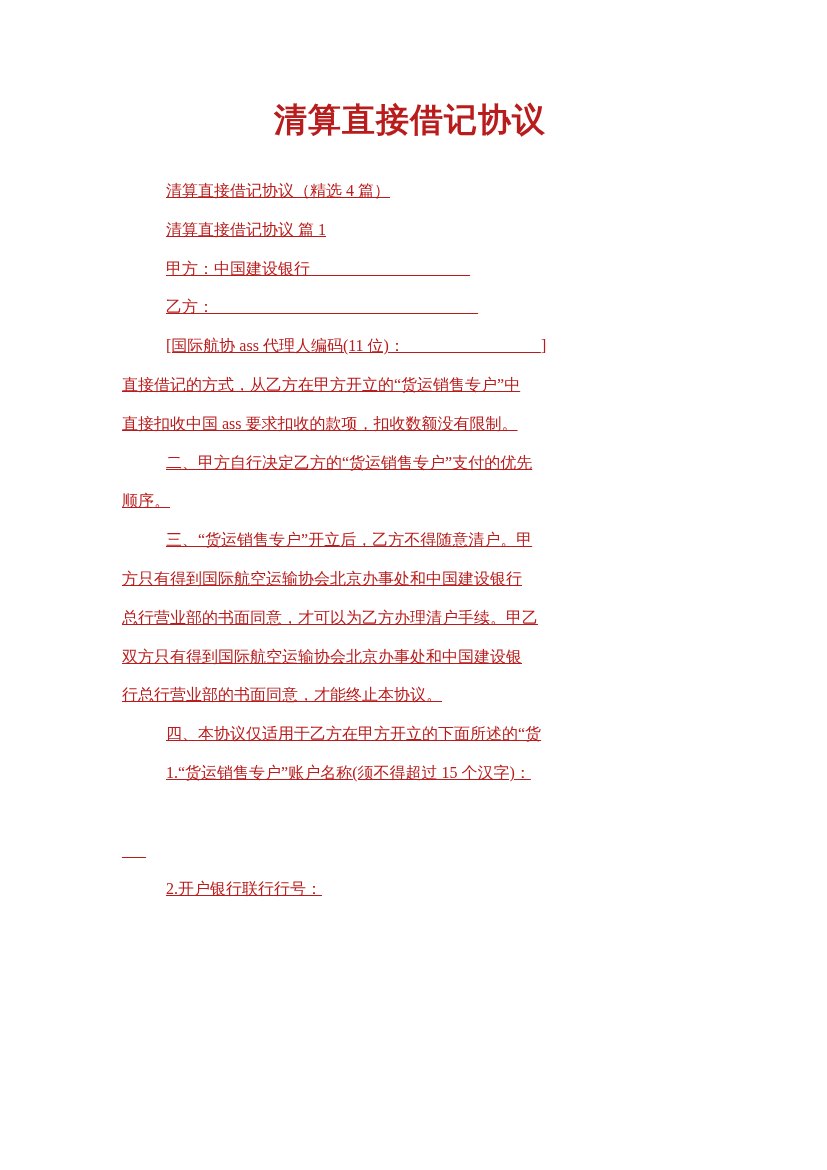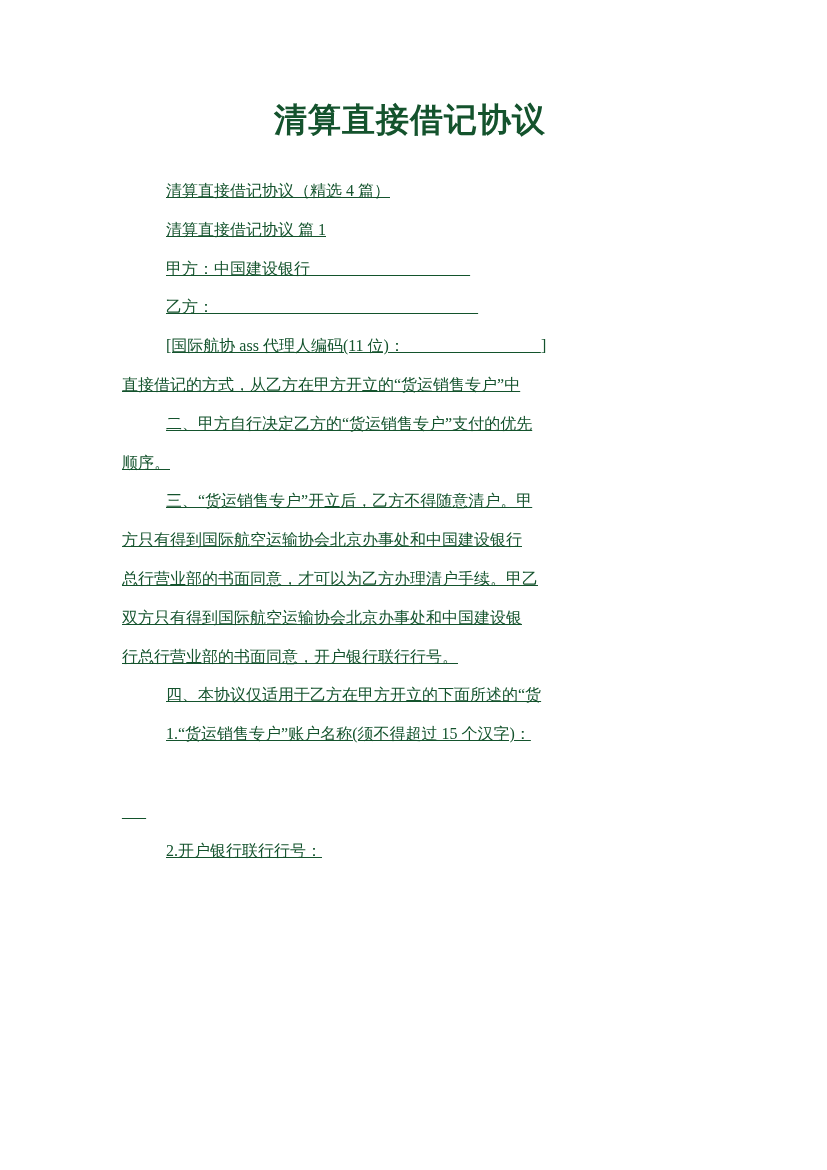--- a/index.html
+++ b/index.html
@@ -7,21 +7,21 @@
     padding: 0;
     background: #ffffff;
   }
   .page {
     position: relative;
     width: 792px;
     height: 1170px;
     background: #ffffff;
     overflow: hidden;
     font-family: "Liberation Serif", "DejaVu Serif", serif;
-    color: #14532d;
+    color: #b91c1c;
     border-radius: 6px;
   }
   .doc-title {
     position: absolute;
     top: 100px;
     left: 122px;
     width: 576px;
     text-align: center;
     font-size: 33px;
     font-weight: bold;
@@ -54,26 +54,27 @@
   <div class="doc-title">清算直接借记协议</div>
 
   <div class="doc-body">
 
   <div class="line indent">清算直接借记协议（精选 4 篇）</div>
       <div class="line indent">清算直接借记协议 篇 1</div>
       <div class="line indent">甲方：中国建设银行____________________</div>
       <div class="line indent">乙方：_________________________________</div>
       <div class="line indent">[国际航协 ass 代理人编码(11 位)：_________________]</div>
       <div class="line">直接借记的方式，从乙方在甲方开立的“货运销售专户”中</div>
+      <div class="line">直接扣收中国 ass 要求扣收的款项，扣收数额没有限制。</div>
       <div class="line indent">二、甲方自行决定乙方的“货运销售专户”支付的优先</div>
       <div class="line">顺序。</div>
       <div class="line indent">三、“货运销售专户”开立后，乙方不得随意清户。甲</div>
       <div class="line">方只有得到国际航空运输协会北京办事处和中国建设银行</div>
       <div class="line">总行营业部的书面同意，才可以为乙方办理清户手续。甲乙</div>
       <div class="line">双方只有得到国际航空运输协会北京办事处和中国建设银</div>
-      <div class="line">行总行营业部的书面同意，开户银行联行行号。</div>
+      <div class="line">行总行营业部的书面同意，才能终止本协议。</div>
       <div class="line indent">四、本协议仅适用于乙方在甲方开立的下面所述的“货</div>
       <div class="line indent">1.“货运销售专户”账户名称(须不得超过 15 个汉字)：</div>
       <div class="line"></div>
       <div class="line">___</div>
       <div class="line indent">2.开户银行联行行号：</div>
     </div>
 </div>
 
 </body></html>

